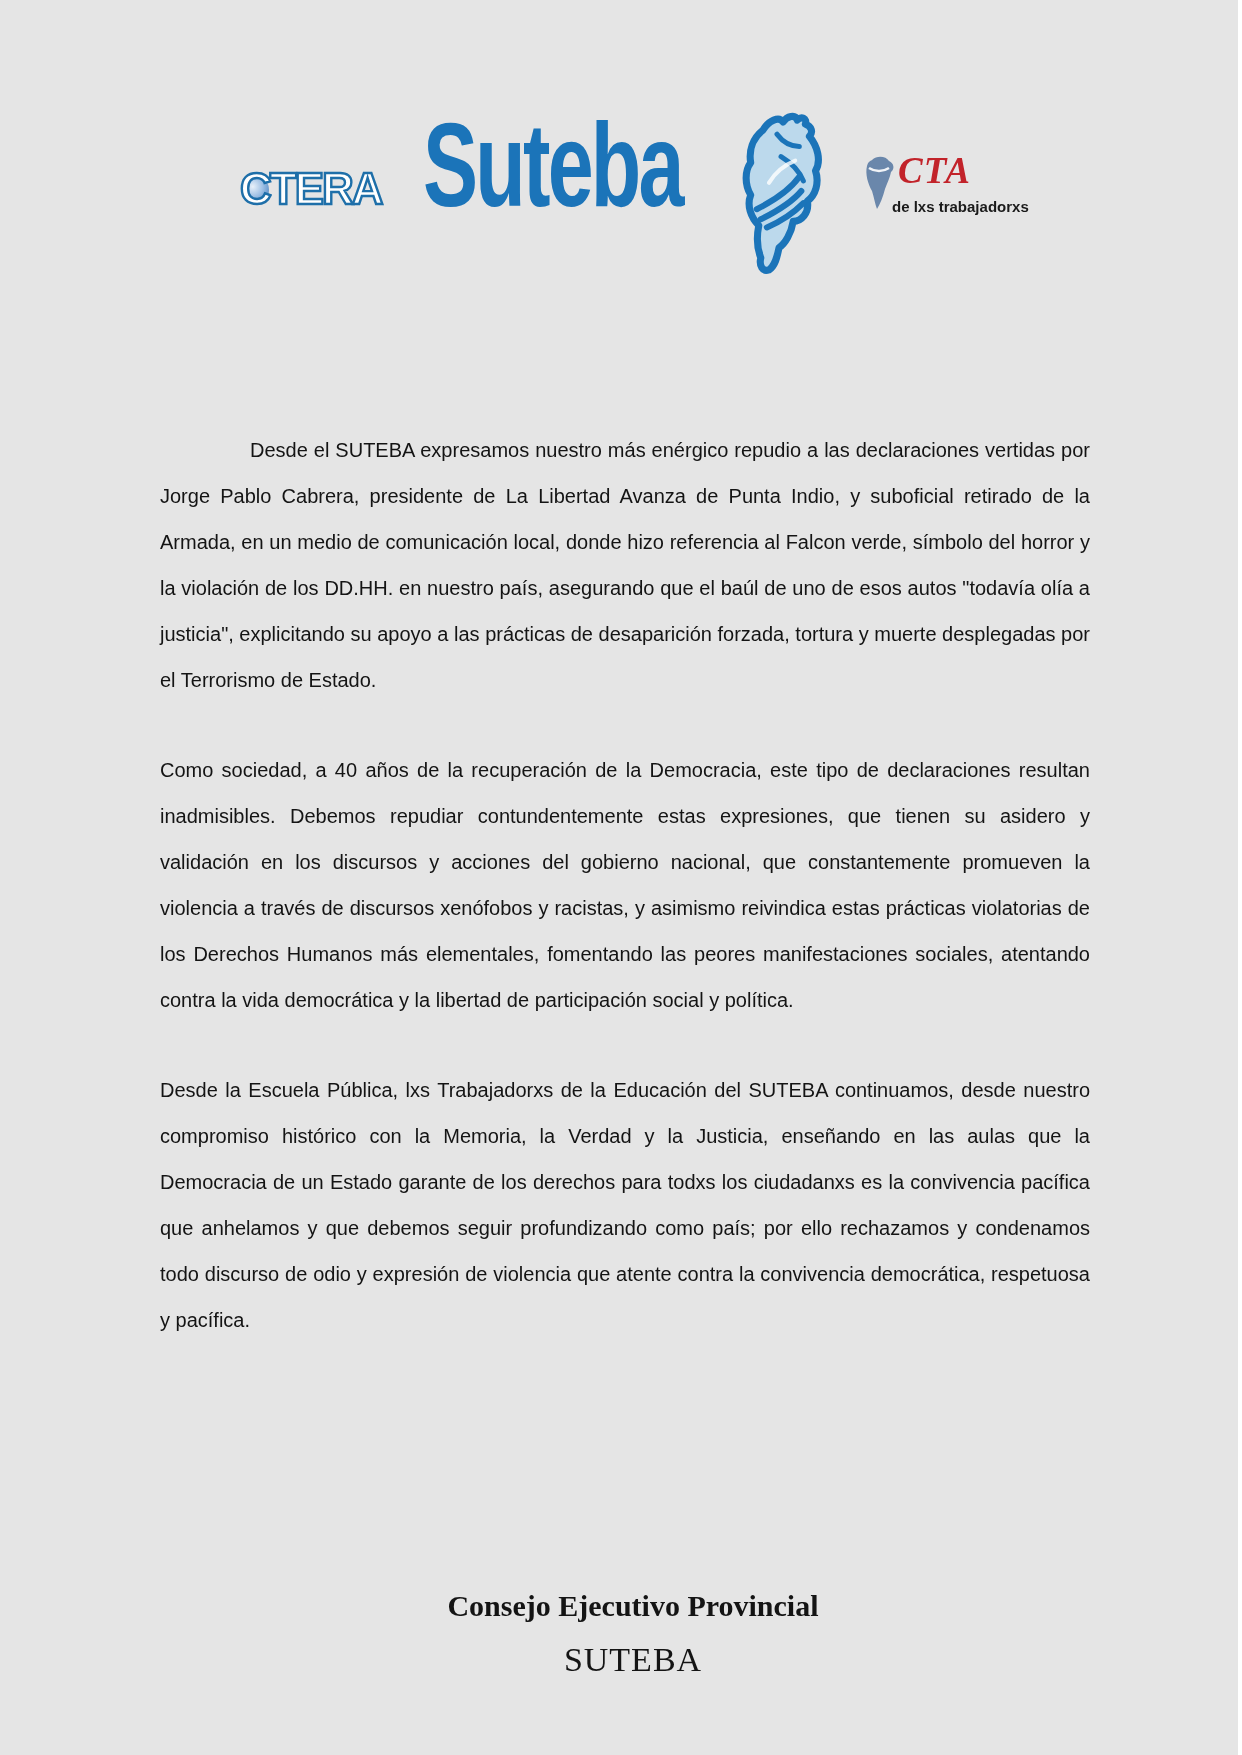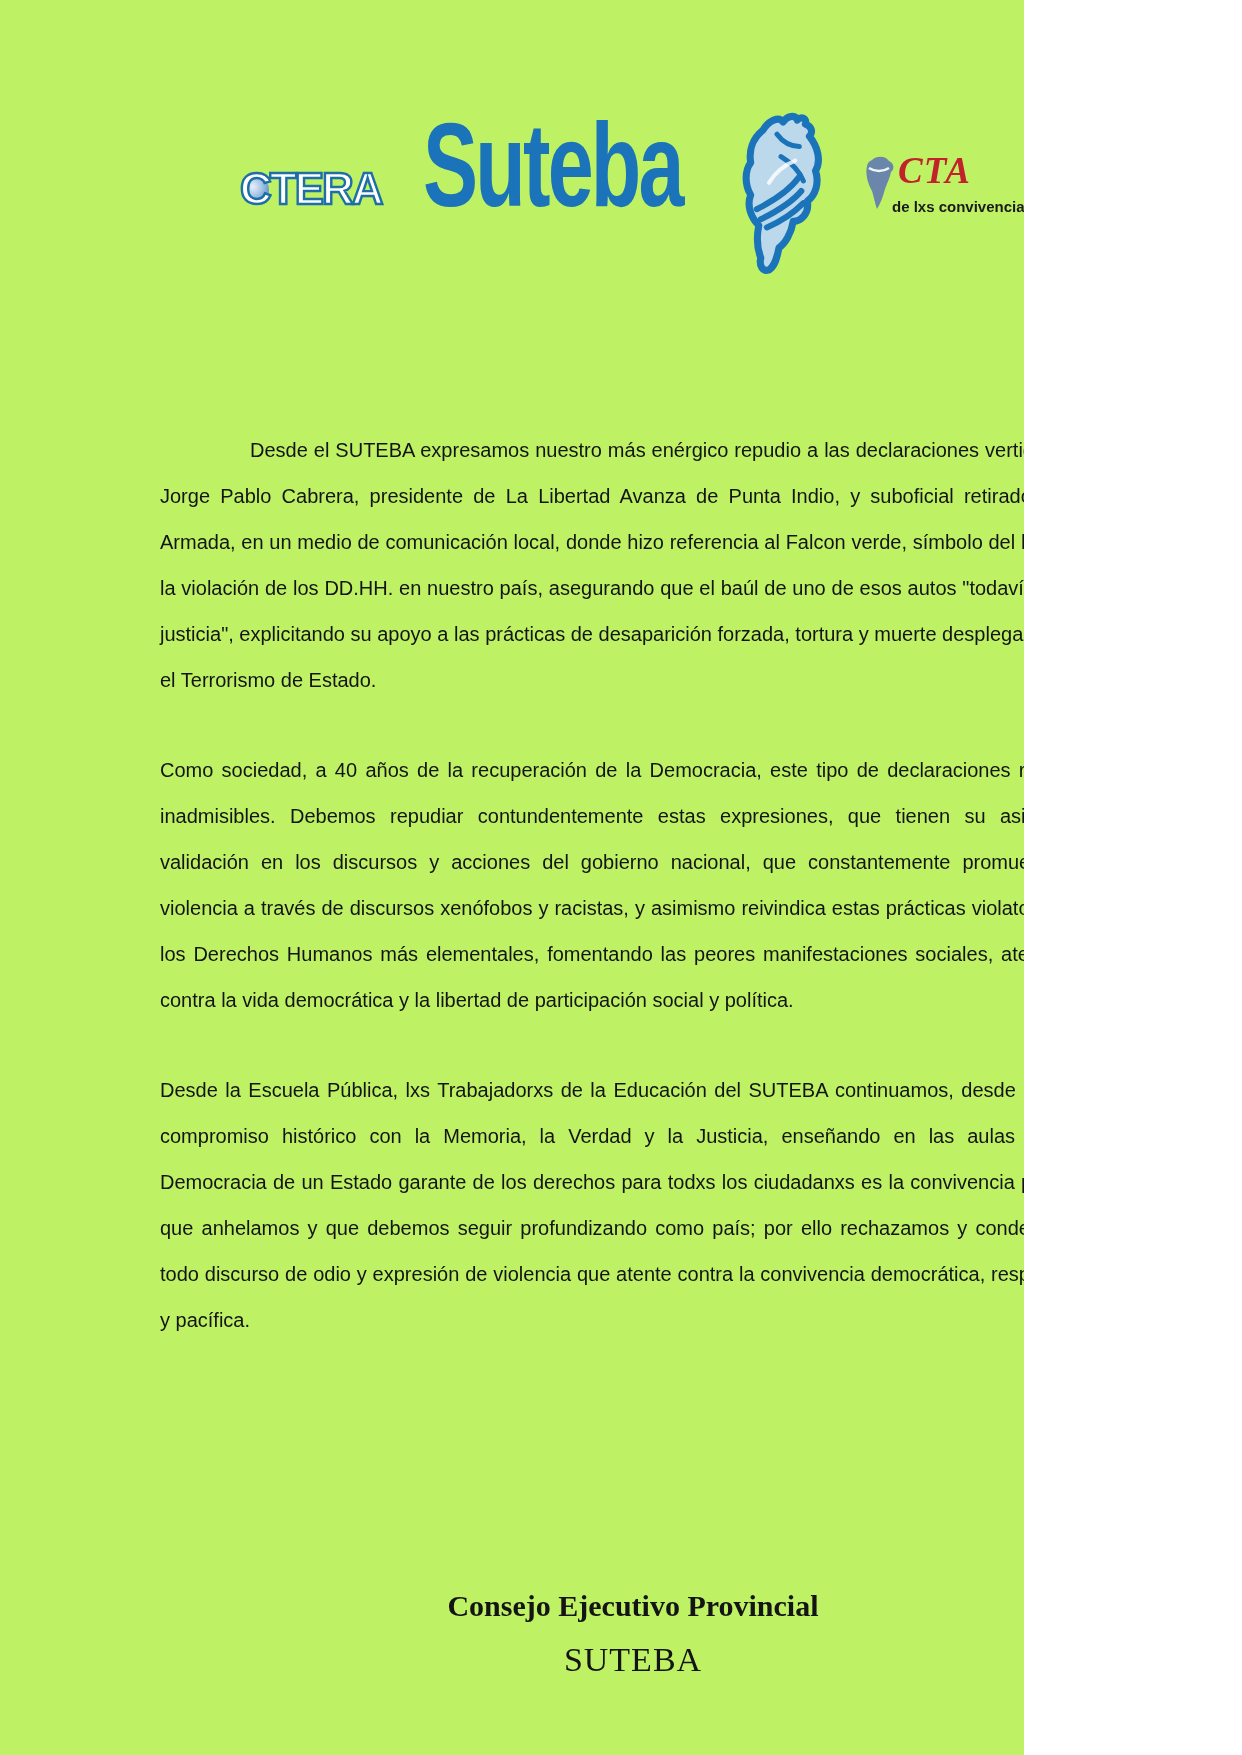--- a/index.html
+++ b/index.html
@@ -2,23 +2,23 @@
 <html><head>
 <meta charset="utf-8">
 <style>
   html, body {
     margin: 0;
     padding: 0;
     background: #ffffff;
   }
   .page {
     position: relative;
-    width: 1024px;
+    width: 1238px;
     height: 1755px;
-    background: #bef264;
+    background: #e5e5e5;
     overflow: hidden;
     font-family: "Liberation Sans", sans-serif;
     color: #141414;
   }
 
   
   .logo-ctera {
     position: absolute;
     left: 238px;
     top: 160px;
@@ -167,21 +167,21 @@
   </svg>
 
   <div class="logo-cta">
     <svg class="cta-map" viewBox="0 0 40 58" aria-hidden="true">
       <path d="M13,6 C18,1 27,2 30,7 C35,9 36,15 32,18 C31,24 28,29 26,35
                C24,43 21,50 18,55 C16,50 15,43 13,37 C9,30 6,20 8,12
                C9,8 11,7 13,6 Z" fill="#6a87ab"></path>
       <path d="M10,14 C16,18 24,18 30,14" fill="none" stroke="#ffffff" stroke-width="2.5" opacity="0.9"></path>
     </svg>
     <div class="cta-word">CTA</div>
-    <div class="cta-tagline">de lxs convivencia</div>
+    <div class="cta-tagline">de lxs trabajadorxs</div>
   </div>
 
 
   <div class="letter-body">
     <p class="indent-first">Desde el SUTEBA expresamos nuestro más enérgico repudio a las declaraciones vertidas por Jorge Pablo Cabrera, presidente de La Libertad Avanza de Punta Indio, y suboficial retirado de la Armada, en un medio de comunicación local, donde hizo referencia al Falcon verde, símbolo del horror y la violación de los DD.HH. en nuestro país, asegurando que el baúl de uno de esos autos "todavía olía a justicia", explicitando su apoyo a las prácticas de desaparición forzada, tortura y muerte desplegadas por el Terrorismo de Estado.</p>
     <p>Como sociedad, a 40 años de la recuperación de la Democracia, este tipo de declaraciones resultan inadmisibles. Debemos repudiar contundentemente estas expresiones, que tienen su asidero y validación en los discursos y acciones del gobierno nacional, que constantemente promueven la violencia a través de discursos xenófobos y racistas, y asimismo reivindica estas prácticas violatorias de los Derechos Humanos más elementales, fomentando las peores manifestaciones sociales, atentando contra la vida democrática y la libertad de participación social y política.</p>
     <p>Desde la Escuela Pública, lxs Trabajadorxs de la Educación del SUTEBA continuamos, desde nuestro compromiso histórico con la Memoria, la Verdad y la Justicia, enseñando en las aulas que la Democracia de un Estado garante de los derechos para todxs los ciudadanxs es la convivencia pacífica que anhelamos y que debemos seguir profundizando como país; por ello rechazamos y condenamos todo discurso de odio y expresión de violencia que atente contra la convivencia democrática, respetuosa y pacífica.</p>
   </div>
 
   <div class="signature">

